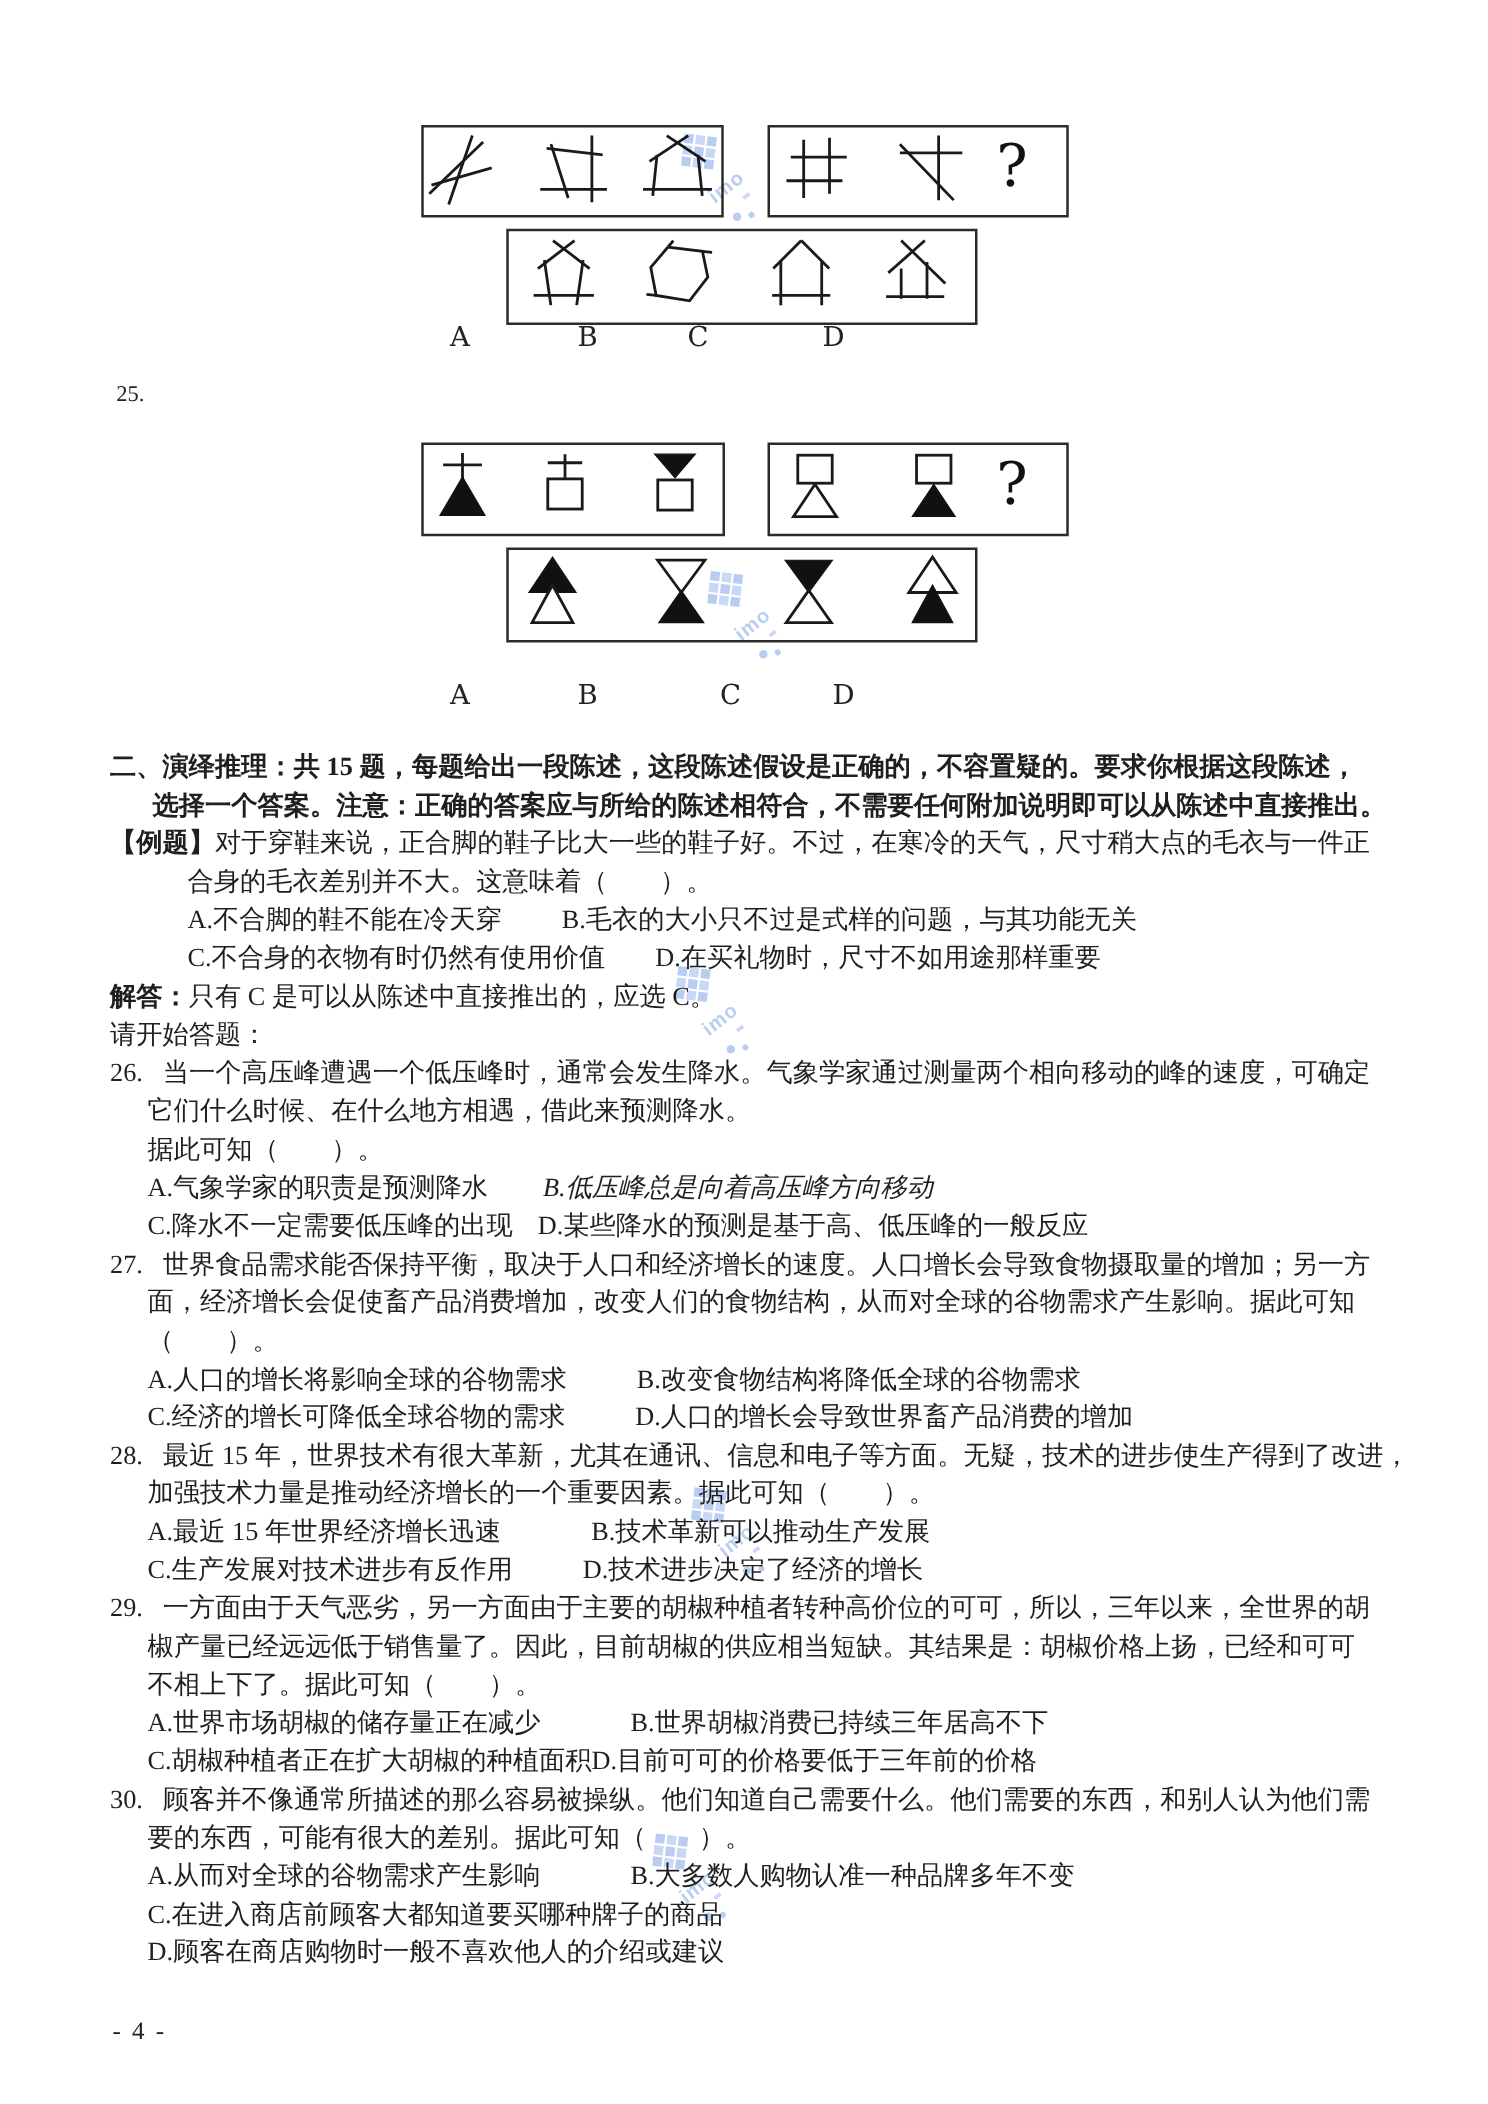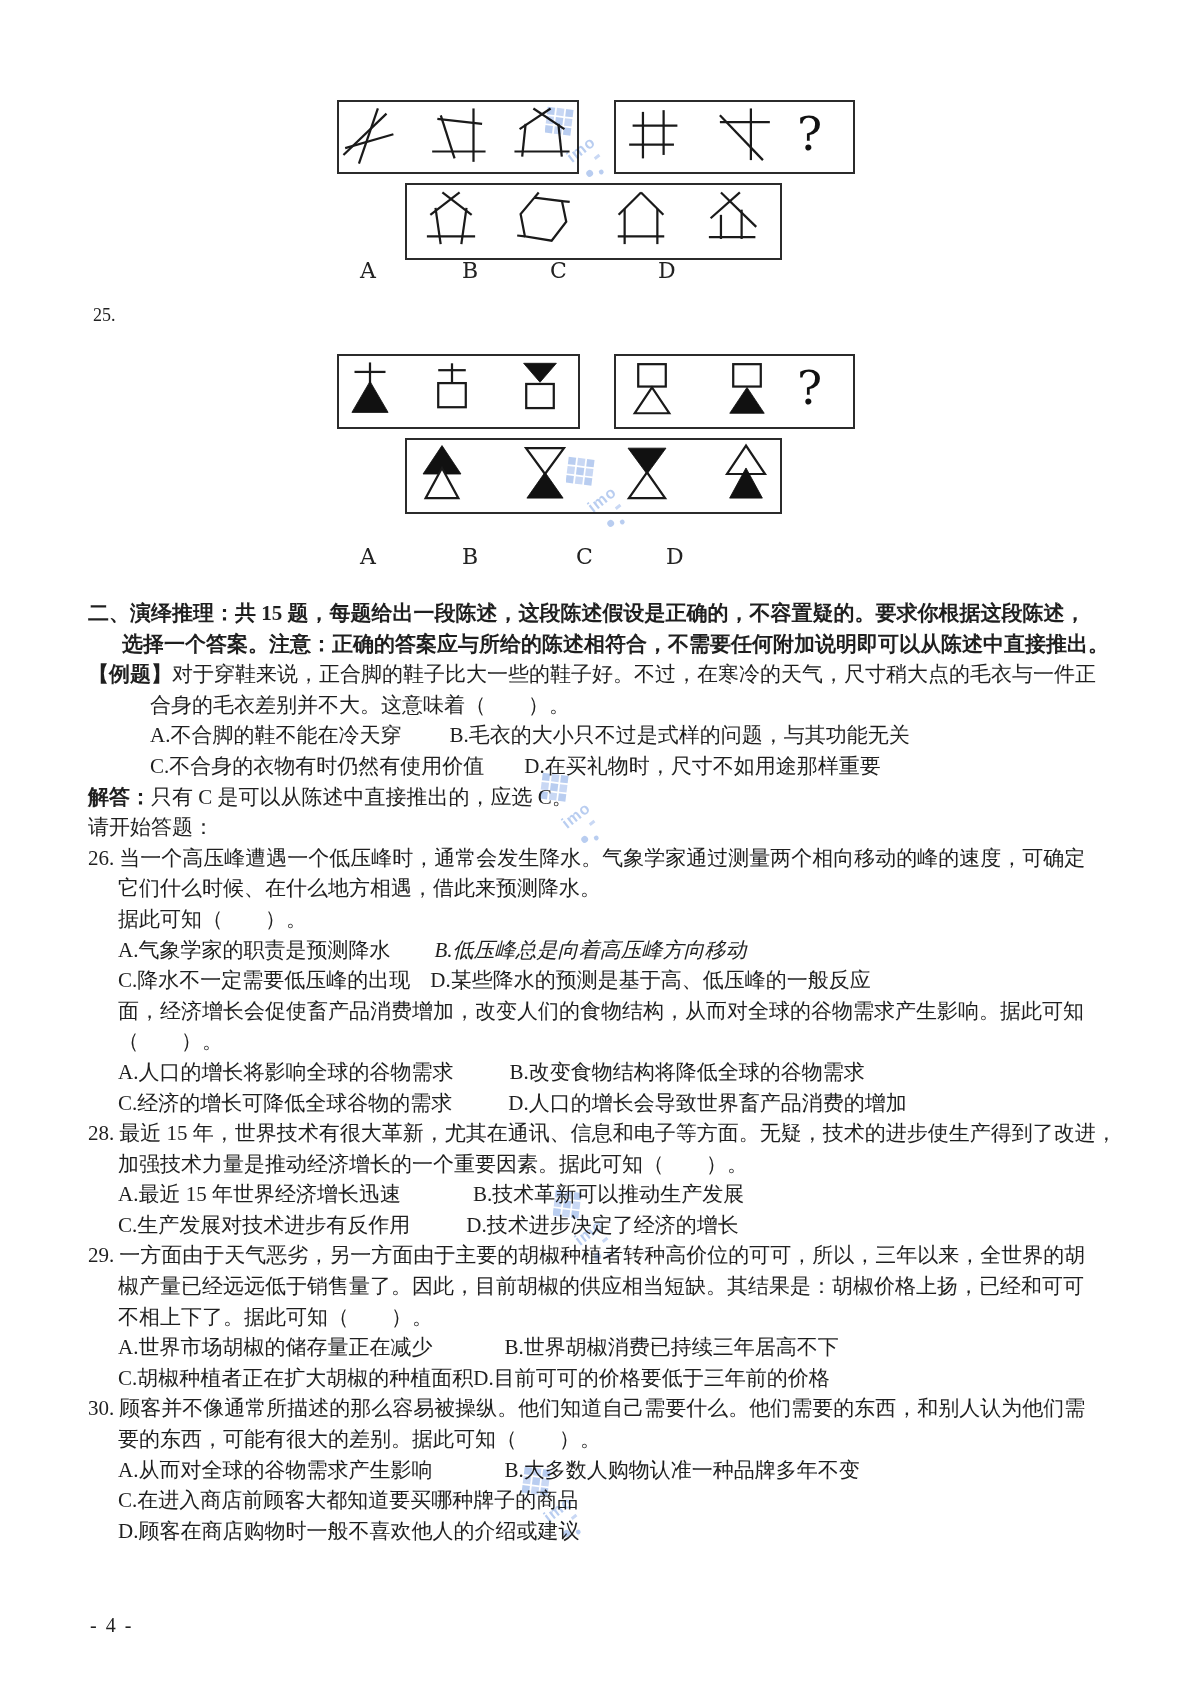--- a/index.html
+++ b/index.html
@@ -24,21 +24,21 @@
   .in30{padding-left:30px;}
   .in62{padding-left:62px;}
   .opts span{display:inline-block;}
   .g16 span + span{}
   .g20 span + span{margin-left:20px;}
   .g40 span + span{margin-left:40px;}
   .g44 span + span{margin-left:44px;font-style:italic;}
   .g48 span + span{margin-left:48px;text-align:right;}
   .g56 span + span{margin-left:56px;}
   .g72 span + span{margin-left:72px;}
-  .qnum{margin-right:5px;}
+  .qnum{margin-right:16px;}
   .footer{position:absolute;left:90px;top:1614px;font-size:20px;color:#222;letter-spacing:2px;}
   
   .wm{position:absolute;width:70px;height:100px;pointer-events:none;opacity:.95;
       mix-blend-mode:multiply;z-index:6;}
 </style>
 </head>
 <body>
 
 <div class="page">
 
@@ -209,20 +209,21 @@
 
     <div class="l"><span class="bold">解答：</span><span>只有 C 是可以从陈述中直接推出的，应选 C。</span></div>
     <div class="l">请开始答题：</div>
 
     <div class="l"><span class="qnum">26.</span><span>当一个高压峰遭遇一个低压峰时，通常会发生降水。气象学家通过测量两个相向移动的峰的速度，可确定</span></div>
     <div class="l in30">它们什么时候、在什么地方相遇，借此来预测降水。</div>
     <div class="l in30">据此可知（　　）。</div>
     <div class="l in30 opts g44"><span>A.气象学家的职责是预测降水</span><span>B.低压峰总是向着高压峰方向移动</span></div>
     <div class="l in30 opts g20"><span>C.降水不一定需要低压峰的出现</span><span>D.某些降水的预测是基于高、低压峰的一般反应</span></div>
 
+    <div class="l"><span class="qnum">27.</span><span>世界食品需求能否保持平衡，取决于人口和经济增长的速度。人口增长会导致食物摄取量的增加；另一方</span></div>
     <div class="l in30">面，经济增长会促使畜产品消费增加，改变人们的食物结构，从而对全球的谷物需求产生影响。据此可知</div>
     <div class="l in30">（　　）。</div>
     <div class="l in30 opts g56"><span>A.人口的增长将影响全球的谷物需求</span><span>B.改变食物结构将降低全球的谷物需求</span></div>
     <div class="l in30 opts g56"><span>C.经济的增长可降低全球谷物的需求</span><span>D.人口的增长会导致世界畜产品消费的增加</span></div>
 
     <div class="l"><span class="qnum">28.</span><span>最近 15 年，世界技术有很大革新，尤其在通讯、信息和电子等方面。无疑，技术的进步使生产得到了改进，</span></div>
     <div class="l in30">加强技术力量是推动经济增长的一个重要因素。据此可知（　　）。</div>
     <div class="l in30 opts g72"><span>A.最近 15 年世界经济增长迅速</span><span>B.技术革新可以推动生产发展</span></div>
     <div class="l in30 opts g56"><span>C.生产发展对技术进步有反作用</span><span>D.技术进步决定了经济的增长</span></div>
 

